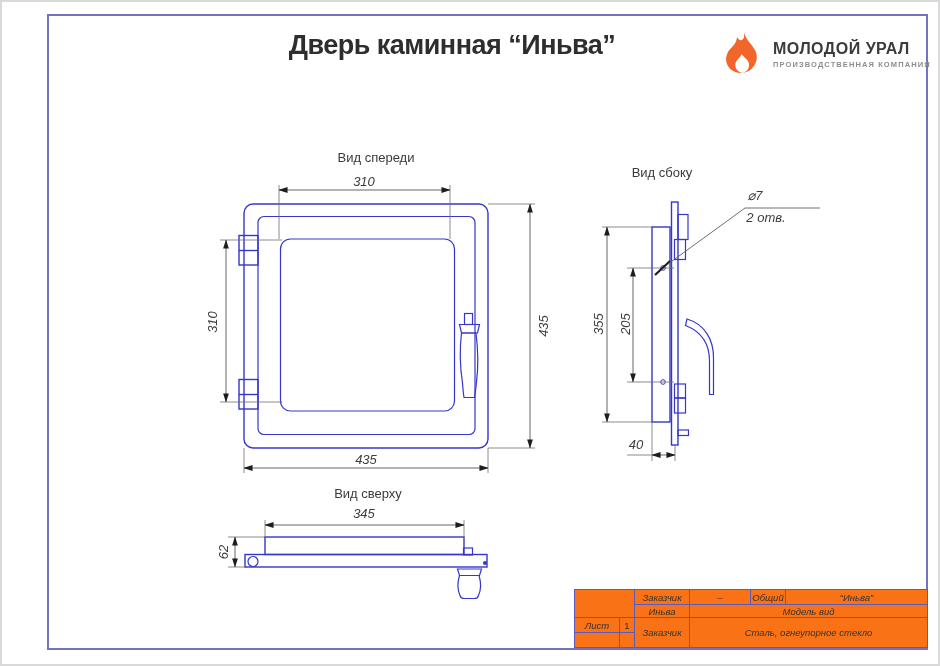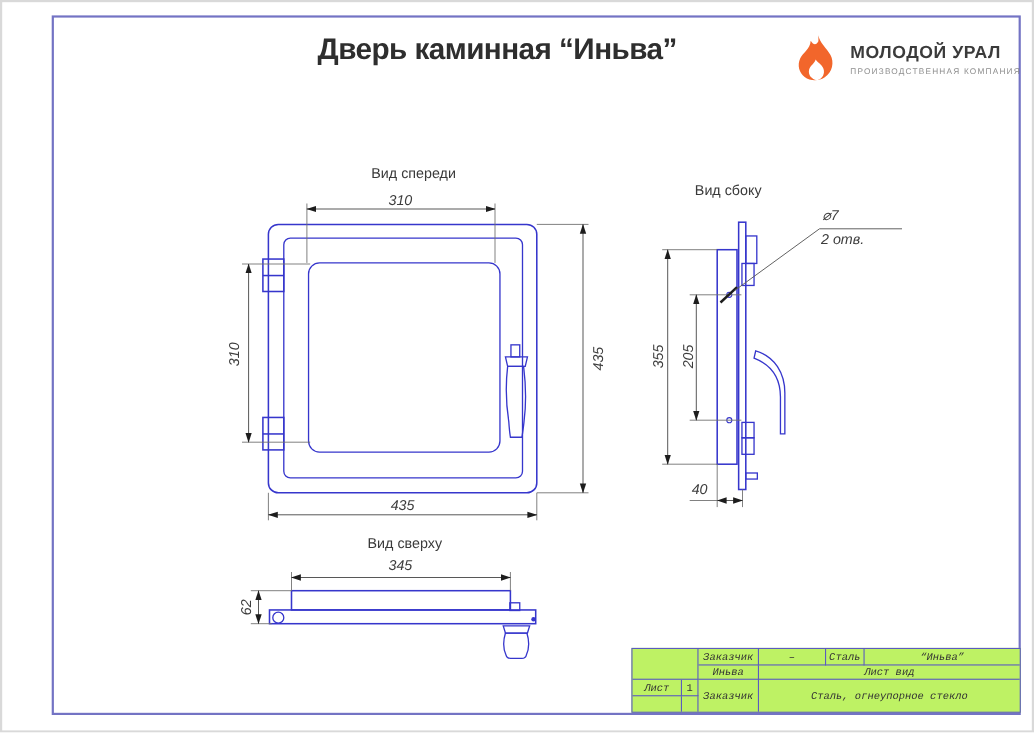--- a/index.html
+++ b/index.html
@@ -7,34 +7,34 @@
         border:2px solid #d9d9d9;overflow:hidden;font-family:"Liberation Sans",sans-serif;padding-left:20px;}
   .frame{position:absolute;left:45px;top:12px;width:881px;height:636px;
          border:2px solid #7373c4;box-sizing:border-box;}
   .stage{position:absolute;left:0;top:0;width:940px;height:666px;}
   .doc-title{position:absolute;left:200px;top:28px;width:500px;text-align:center;
              font-size:27px;font-weight:600;color:#2e2e2e;letter-spacing:-0.5px;}
   
   .logo{position:absolute;left:720px;top:29px;display:flex;align-items:center;}
   .logo-text{margin-left:9px;}
   .logo-name{font-size:16px;font-weight:700;color:#3b3b3b;letter-spacing:0.5px;line-height:18px;}
-  .logo-sub{font-size:7.5px;color:#8e8e8e;letter-spacing:1.1px;margin-top:2px;}
+  .logo-sub{font-size:7.5px;color:#8e8e8e;letter-spacing:1.1px;margin-top:2px;font-weight:bold;}
   
   .view-label{position:absolute;width:100px;height:16px;text-align:center;
               font-size:13px;color:#3a3a3a;}
   .dim-h,.dim-v{position:absolute;width:60px;height:14px;display:flex;align-items:center;
               justify-content:center;font-size:13px;font-style:italic;color:#3d3d3d;}
   .dim-v{width:44px;transform:rotate(-90deg);}
   .note{position:absolute;width:60px;height:14px;display:flex;align-items:center;justify-content:center;
         font-size:13px;font-style:italic;color:#3d3d3d;}
   
   .tblock{position:absolute;left:572px;top:587px;display:grid;
           grid-template-columns:45px 15px 55px 61px 35px 141px;
           grid-template-rows:15px 13px 15px 14px;
-          border:1px solid #5b5bbf;box-sizing:content-box;background:#bef264;font-family:Liberation Mono, monospace;}
+          border:1px solid #5b5bbf;box-sizing:content-box;background:#f97316;}
   .tb-cell{border-right:1px solid #5b5bbf;border-bottom:1px solid #5b5bbf;
            display:flex;align-items:center;justify-content:center;
            font-size:9.5px;font-style:italic;color:#333;overflow:hidden;white-space:nowrap;}
   .no-r{border-right:none;} .no-b{border-bottom:none;}
 </style>
 </head>
 <body>
 
 <div class="page">
   <div class="frame"></div>
@@ -175,24 +175,24 @@
   <div class="dim-h" style="left:604px;top:435px;">40</div>
   <div class="note" style="left:723px;top:186px;">⌀7</div>
   <div class="note" style="left:734px;top:208px;text-align:right;">2 отв.</div>
   <div class="dim-h" style="left:332px;top:504px;">345</div>
   <div class="dim-v" style="left:199px;top:543px;">62</div>
 
   <div class="tblock">
     <div class="tb-cell" style="grid-row:1/3;grid-column:1/3;"></div>
     <div class="tb-cell" style="grid-row:1/2;grid-column:3/4;">Заказчик</div>
     <div class="tb-cell" style="grid-row:1/2;grid-column:4/5;">–</div>
-    <div class="tb-cell" style="grid-row:1/2;grid-column:5/6;">Сталь</div>
+    <div class="tb-cell" style="grid-row:1/2;grid-column:5/6;">Общий</div>
     <div class="tb-cell no-r" style="grid-row:1/2;grid-column:6/7;">“Иньва”</div>
     <div class="tb-cell" style="grid-row:2/3;grid-column:3/4;">Иньва</div>
-    <div class="tb-cell no-r" style="grid-row:2/3;grid-column:4/7;">Лист вид</div>
+    <div class="tb-cell no-r" style="grid-row:2/3;grid-column:4/7;">Модель вид</div>
     <div class="tb-cell" style="grid-row:3/4;grid-column:1/2;">Лист</div>
     <div class="tb-cell" style="grid-row:3/4;grid-column:2/3;font-style:normal;">1</div>
     <div class="tb-cell no-b" style="grid-row:3/5;grid-column:3/4;">Заказчик</div>
     <div class="tb-cell no-r no-b" style="grid-row:3/5;grid-column:4/7;">Сталь, огнеупорное стекло</div>
     <div class="tb-cell no-b" style="grid-row:4/5;grid-column:1/2;"></div>
     <div class="tb-cell no-b" style="grid-row:4/5;grid-column:2/3;"></div>
   </div>
 </div>
 
 </body></html>

